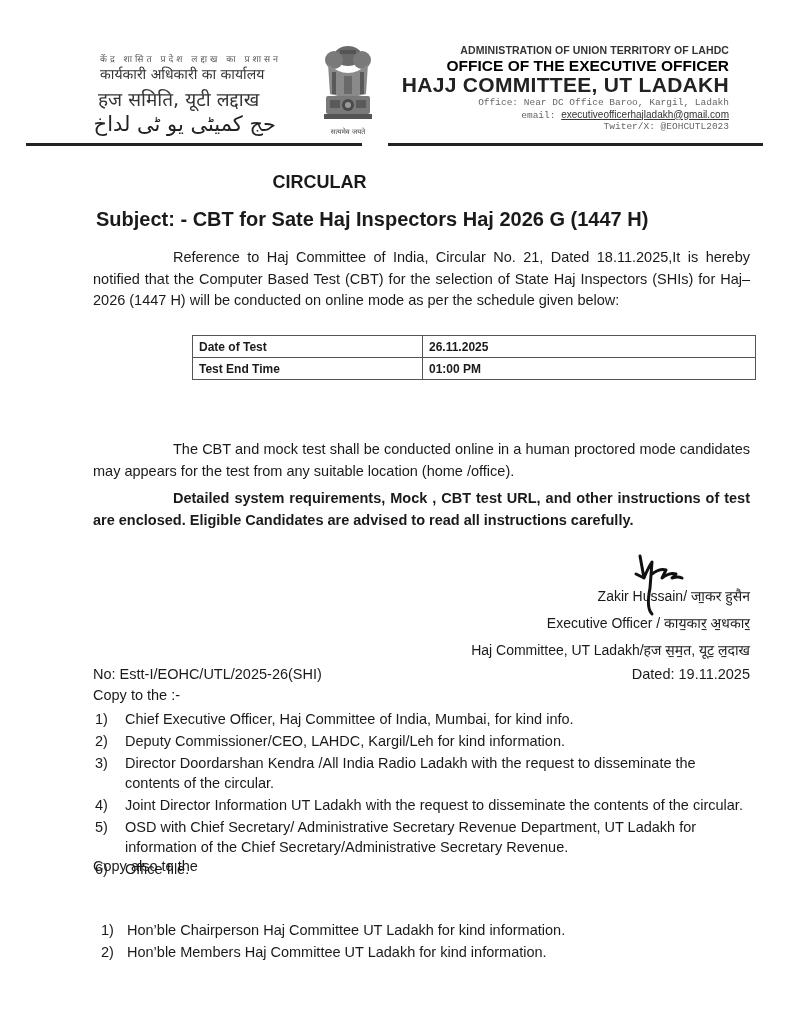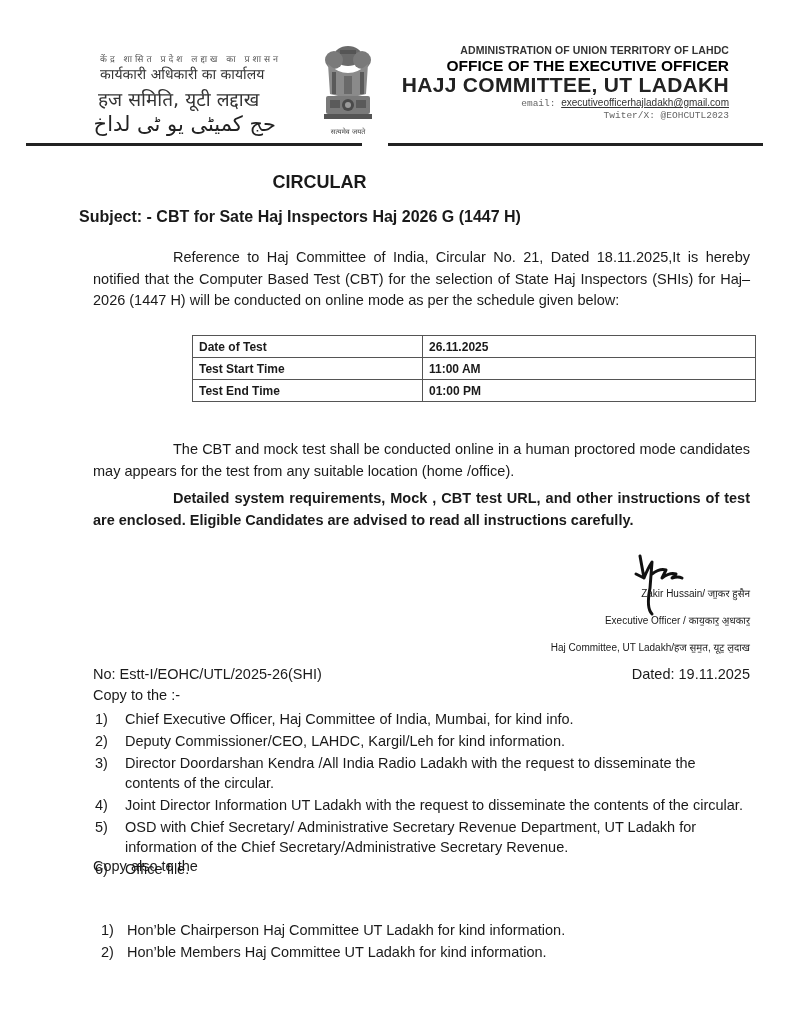--- a/index.html
+++ b/index.html
@@ -23,36 +23,36 @@
   .hdr-hajj { font-weight: bold; font-size: 21px; color: #222; white-space: nowrap; margin-top: -2px; letter-spacing: 0.3px; }
   .hdr-mono { font-family: "Liberation Mono", "DejaVu Sans Mono", monospace; font-size: 9.5px; color: #666; white-space: nowrap; line-height: 11.5px; }
   .hdr-email-link { color: #333; text-decoration: underline; font-family: "Liberation Sans", sans-serif; font-size: 10px; }
 
   .hdr-rule { left: 26px; top: 143px; width: 336px; height: 3px; background: #222; }
   .hdr-rule2 { left: 388px; top: 143px; width: 375px; height: 3px; background: #222; }
 
   
   .doc { font-family: "Liberation Sans", "DejaVu Sans", sans-serif; font-size: 14.5px; color: #1a1a1a; }
   .circular-title { left: 0; width: 639px; top: 172px; text-align: center; font-size: 18px; font-weight: bold; }
-  .subject { left: 79px; top: 208px; font-weight: bold; font-size: 16px; white-space: nowrap; }
+  .subject { left: 96px; top: 208px; font-weight: bold; font-size: 20px; white-space: nowrap; }
   .para { left: 93px; width: 657px; line-height: 21.5px; text-align: justify; }
   .para .indent { display: inline-block; width: 80px; }
   .p1 { top: 247px; }
 
   table.sched { position: absolute; left: 192px; top: 335px; border-collapse: collapse; font-weight: bold; font-size: 12px; }
   table.sched td { border: 1px solid #555; padding: 1px 6px; height: 19px; }
   table.sched td.k { width: 217px; }
   table.sched td.v { width: 320px; }
 
   .p2 { top: 439px; }
   .p3 { top: 488px; font-weight: bold; }
 
   
   .sig-mark { left: 626px; top: 548px; width: 70px; height: 70px; }
-  .sig-line { right: 41px; text-align: right; white-space: nowrap; font-size: 10px; }
+  .sig-line { right: 41px; text-align: right; white-space: nowrap; font-size: 14px; }
   .sig-1 { top: 586px; }
   .sig-2 { top: 613px; }
   .sig-3 { top: 640px; }
   .ref-no { left: 93px; top: 666px; font-size: 14.5px; white-space: nowrap; }
   .ref-date { right: 41px; top: 666px; font-size: 14.5px; white-space: nowrap; }
 
   .copy-head { left: 93px; top: 687px; font-size: 14.5px; }
   .copy-list { left: 93px; top: 709px; width: 660px; font-size: 14.5px; }
   .copy-item { display: flex; line-height: 20px; margin-bottom: 2px; }
   .copy-item .num { width: 30px; flex: none; padding-left: 2px; }
@@ -86,44 +86,41 @@
     <rect x="38" y="58" width="10" height="8" fill="#5a5a5a"></rect>
     <rect x="6" y="72" width="48" height="5" fill="#555"></rect>
   </svg>
 </div>
 <div class="abs emblem-caption">सत्यमेव जयते</div>
 
 <div class="abs hdr-right">
   <div class="hdr-admin">ADMINISTRATION OF UNION TERRITORY OF LAHDC</div>
   <div class="hdr-office">OFFICE OF THE EXECUTIVE OFFICER</div>
   <div class="hdr-hajj">HAJJ COMMITTEE, UT LADAKH</div>
+  <div class="hdr-mono">Office: Near DC Office Baroo, Kargil, Ladakh</div>
   <div class="hdr-mono">
     <span>email:</span>
     <a class="hdr-email-link">executiveofficerhajladakh@gmail.com</a>
   </div>
   <div class="hdr-mono">Twiter/X: @EOHCUTL2023</div>
 </div>
 
 <div class="abs hdr-rule"></div>
 <div class="abs hdr-rule2"></div>
 
 <div class="abs doc circular-title">CIRCULAR</div>
 <div class="abs doc subject">Subject: - CBT for Sate Haj Inspectors Haj 2026 G (1447 H)</div>
 
 <div class="abs doc para p1"><span class="indent"></span><span>Reference to Haj Committee of India, Circular No. 21, Dated 18.11.2025,It is hereby notified that the Computer Based Test (CBT) for the selection of State Haj Inspectors (SHIs) for Haj–2026 (1447 H) will be conducted on online mode as per the schedule given below:</span></div>
 
 <table class="sched doc">
   <tbody id="sched-body">
       <tr>
         <td class="k">Date of Test</td>
         <td class="v">26.11.2025</td>
-      </tr>
-      <tr>
-        <td class="k">Test Start Time</td>
-        <td class="v">11:00 AM</td>
       </tr>
       <tr>
         <td class="k">Test End Time</td>
         <td class="v">01:00 PM</td>
       </tr>
     </tbody>
 </table>
 
 <div class="abs doc para p2"><span class="indent"></span><span>The CBT and mock test shall be conducted online in a human proctored mode candidates may appears for the test from any suitable location (home /office).</span></div>
 <div class="abs doc para p3"><span class="indent"></span><span>Detailed system requirements, Mock , CBT test URL, and other instructions of test are enclosed. Eligible Candidates are advised to read all instructions carefully.</span></div>

